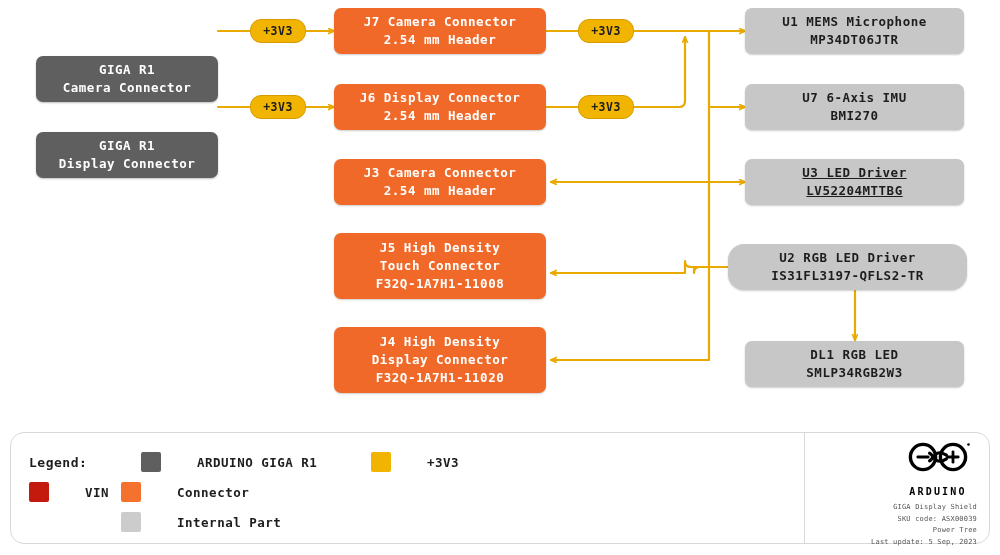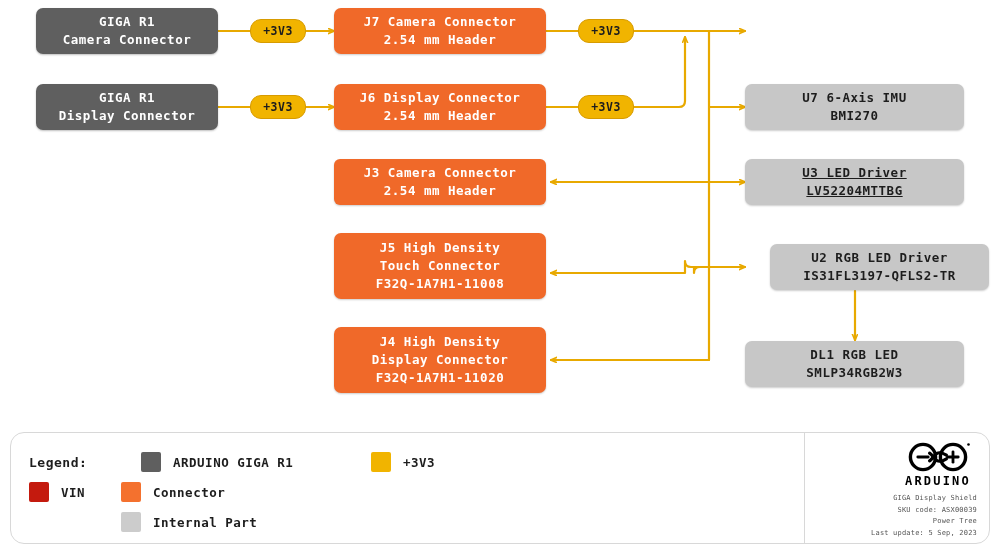--- a/index.html
+++ b/index.html
@@ -19,21 +19,21 @@
     align-items:center;
     justify-content:center;
     text-align:center;
     box-sizing:border-box;
     letter-spacing:0.5px;
     line-height:1.45;
     font-weight:bold;
     font-size:12.5px;
   }
   .node .ln{display:block;white-space:nowrap;}
-  .node.giga{background:#5f5f5f;color:#ffffff;box-shadow:0 1px 2px rgba(0,0,0,.25);}
+  .node.giga{background:#5f5f5f;color:#ffffff;box-shadow:0 1px 2px rgba(0,0,0,.25);margin-top:48px;}
   .node.conn{background:#f06929;color:#ffffff;box-shadow:0 1px 2px rgba(0,0,0,.2);}
   .node.part{background:#c7c7c7;color:#1d1d1d;box-shadow:0 1px 2px rgba(0,0,0,.2);}
   .pill{
     position:absolute;
     background:#f1b400;
     border:1.5px solid #d79b00;
     border-radius:11px;
     color:#1d1d1d;
     font-weight:bold;
     font-size:11.5px;
@@ -46,33 +46,33 @@
   .node,.pill{z-index:2;}
 
   
   #legend{
     position:absolute;left:10px;top:432px;width:980px;height:112px;
     border:1px solid #d8d8d8;border-radius:14px;background:#fff;
     box-sizing:border-box;display:flex;
   }
   #legend-left{flex:1;position:relative;padding:14px 0 0 18px;}
   .leg-row{display:flex;align-items:center;height:30px;}
-  .leg-cell{display:flex;align-items:center;}
+  .leg-cell{display:flex;align-items:center;gap:24px;}
   .leg-title{font-weight:bold;font-size:13px;letter-spacing:.5px;color:#1d1d1d;width:112px;}
   .sw{width:20px;height:20px;border-radius:2px;margin-right:12px;flex:0 0 auto;}
   .leg-lbl{font-weight:bold;font-size:12.5px;letter-spacing:.5px;color:#1d1d1d;white-space:nowrap;}
   .col-a{width:92px;}
   .col-b{width:230px;}
   #legend-right{
     width:185px;border-left:1px solid #d8d8d8;
     display:flex;flex-direction:column;align-items:flex-end;
     justify-content:flex-start;padding:8px 12px 6px 0;box-sizing:border-box;
   }
   #logo{display:flex;flex-direction:column;align-items:center;margin-right:6px;}
-  #logo-word{font-weight:bold;font-size:12px;letter-spacing:2.2px;color:#000;margin-top:1px;text-align:right;}
+  #logo-word{font-weight:bold;font-size:10px;letter-spacing:2.2px;color:#000;margin-top:13px;text-align:right;}
   #meta{margin-top:5px;text-align:right;font-size:7px;line-height:1.65;color:#555;letter-spacing:.2px;}
   #meta span{display:block;white-space:nowrap;}
 </style>
 </head>
 <body>
 
 <div id="diagram">
 
   <svg id="wires" viewBox="0 0 1000 420" xmlns="http://www.w3.org/2000/svg">
     <defs>
@@ -134,49 +134,53 @@
   <div class="node conn" style="left:334px;top:8px;width:212px;height:46px;">
     <span class="ln">J7 Camera Connector</span>
     <span class="ln">2.54 mm Header</span>
   </div>
 
   <div class="node conn" style="left:334px;top:84px;width:212px;height:46px;">
     <span class="ln">J6 Display Connector</span>
     <span class="ln">2.54 mm Header</span>
   </div>
 
-  <div class="node conn" style="left:334px;top:159px;width:212px;height:46px;border-radius:6px;">
+  <div class="node conn" style="left:334px;top:159px;width:212px;height:46px;">
     <span class="ln">J3 Camera Connector</span>
     <span class="ln">2.54 mm Header</span>
   </div>
 
   <div class="node conn" style="left:334px;top:233px;width:212px;height:66px;">
     <span class="ln">J5 High Density</span>
     <span class="ln">Touch Connector</span>
     <span class="ln">F32Q-1A7H1-11008</span>
   </div>
 
   <div class="node conn" style="left:334px;top:327px;width:212px;height:66px;">
     <span class="ln">J4 High Density</span>
     <span class="ln">Display Connector</span>
     <span class="ln">F32Q-1A7H1-11020</span>
   </div>
 
+  <div class="node part" style="left:745px;top:8px;width:219px;height:46px;">
+    <span class="ln">U1 MEMS Microphone</span>
+    <span class="ln">MP34DT06JTR</span>
+  </div>
 
   <div class="node part" style="left:745px;top:84px;width:219px;height:46px;">
     <span class="ln">U7 6-Axis IMU</span>
     <span class="ln">BMI270</span>
   </div>
 
   <div class="node part" style="left:745px;top:159px;width:219px;height:46px;text-decoration:underline;">
     <span class="ln">U3 LED Driver</span>
     <span class="ln">LV52204MTTBG</span>
   </div>
 
-  <div class="node part" style="left:770px;top:244px;width:219px;height:46px;">
+  <div class="node part" style="left:728px;top:244px;width:239px;height:46px;border-radius:16px;">
     <span class="ln">U2 RGB LED Driver</span>
     <span class="ln">IS31FL3197-QFLS2-TR</span>
   </div>
 
   <div class="node part" style="left:745px;top:341px;width:219px;height:46px;">
     <span class="ln">DL1 RGB LED</span>
     <span class="ln">SMLP34RGB2W3</span>
   </div>
 </div>
 

